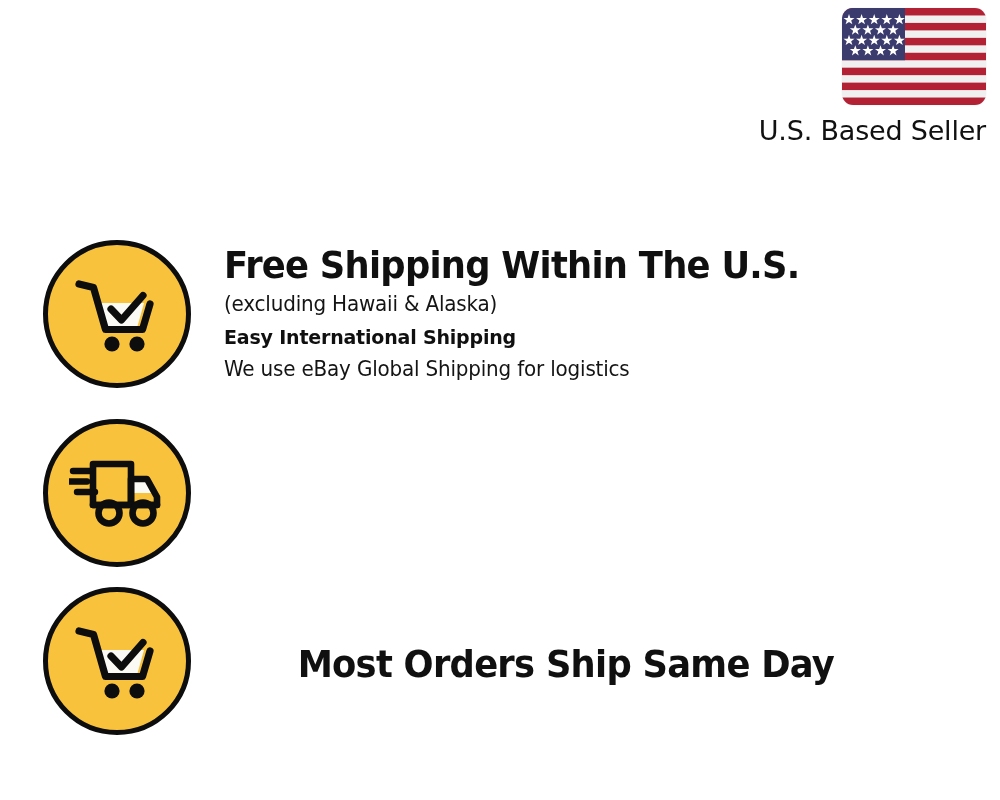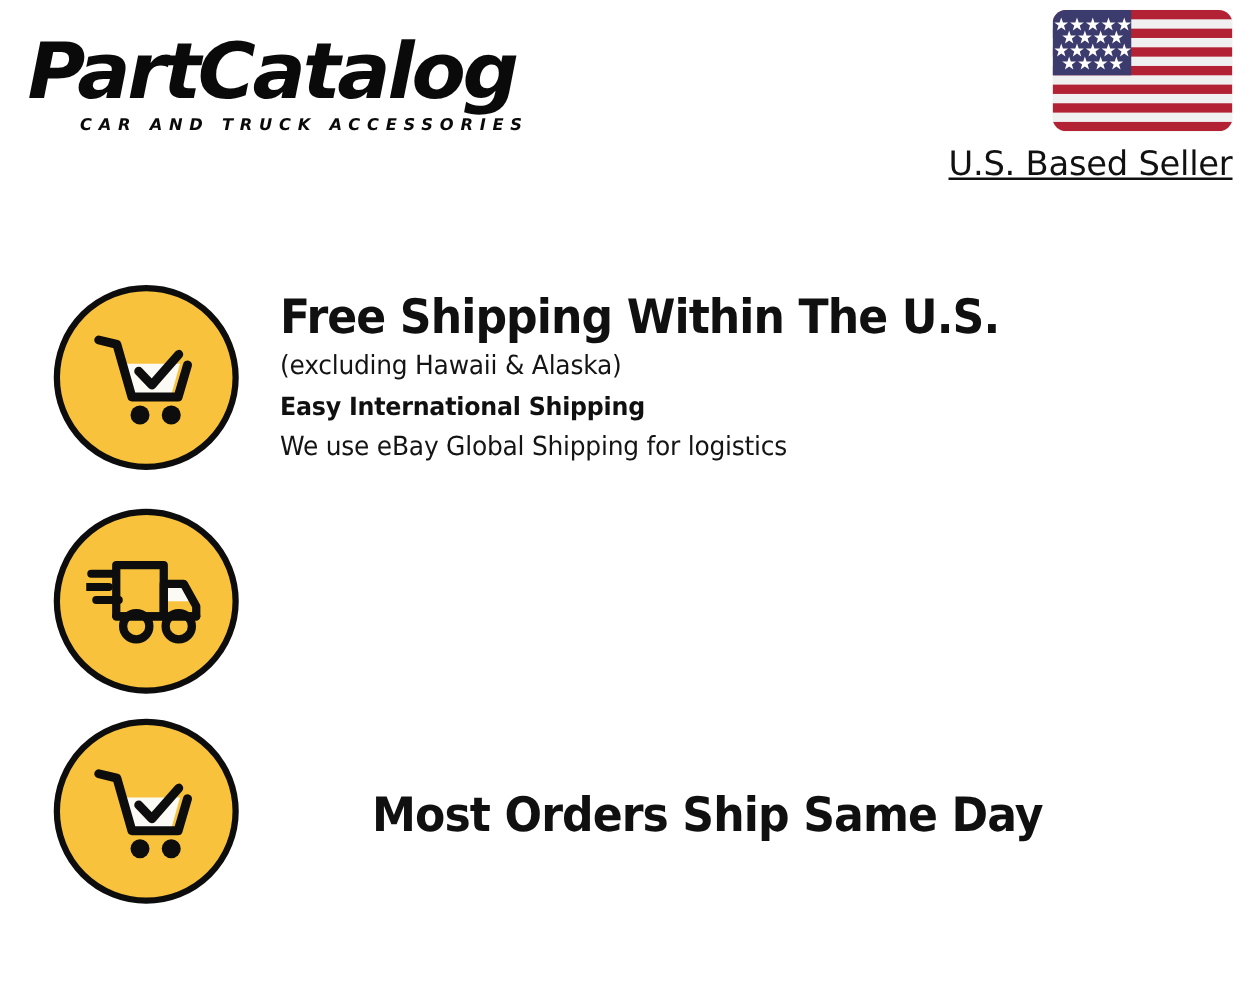--- a/index.html
+++ b/index.html
@@ -55,21 +55,20 @@
     margin-top: 1px;
     margin-left: 42px;
   }
 
   .seller-badge {
     position: absolute;
     right: 14px;
     top: 8px;
     width: 270px;
     text-align: right;
-    text-decoration: underline;
   }
   .flag-wrap {
     display: inline-block;
     width: 144px;
     height: 97px;
     border-radius: 11px;
     overflow: hidden;
     line-height: 0;
     box-shadow: 0 0 0 0.5px rgba(0,0,0,0.04);
   }
@@ -82,21 +81,21 @@
     color: #111111;
     white-space: nowrap;
     margin-top: 6px;
     letter-spacing: -0.2px;
   }
 
   
   .features {
     position: absolute;
     left: 0;
-    top: 228px;
+    top: 240px;
     width: 880px;
   }
   .feature-row {
     position: relative;
     display: flex;
     align-items: flex-start;
   }
   .feature-row.row-1 { height: 170px; }
   .feature-row.row-2 { height: 173px; }
   .feature-row.row-3 { height: 160px; }
@@ -166,24 +165,20 @@
     letter-spacing: -0.2px;
     transform: scaleX(0.95);
     transform-origin: left center;
   }
 </style>
 </head>
 <body>
 
 <div class="header">
 
-  <div class="brand-logo">
-    <div class="brand-wordmark">PartCatalog</div>
-    <div class="brand-tagline">CAR AND TRUCK ACCESSORIES</div>
-  </div>
 
   <div class="seller-badge">
     <div class="flag-wrap">
       <svg class="flag-svg" width="144" height="97" viewBox="0 0 144 97" aria-hidden="true">
         <rect x="0" y="0" width="144" height="97" fill="#F0F0F0"></rect>
         <g fill="#B22234">
           <rect x="0" y="0" width="144" height="7.46"></rect>
           <rect x="0" y="14.92" width="144" height="7.46"></rect>
           <rect x="0" y="29.85" width="144" height="7.46"></rect>
           <rect x="0" y="44.77" width="144" height="7.46"></rect>

